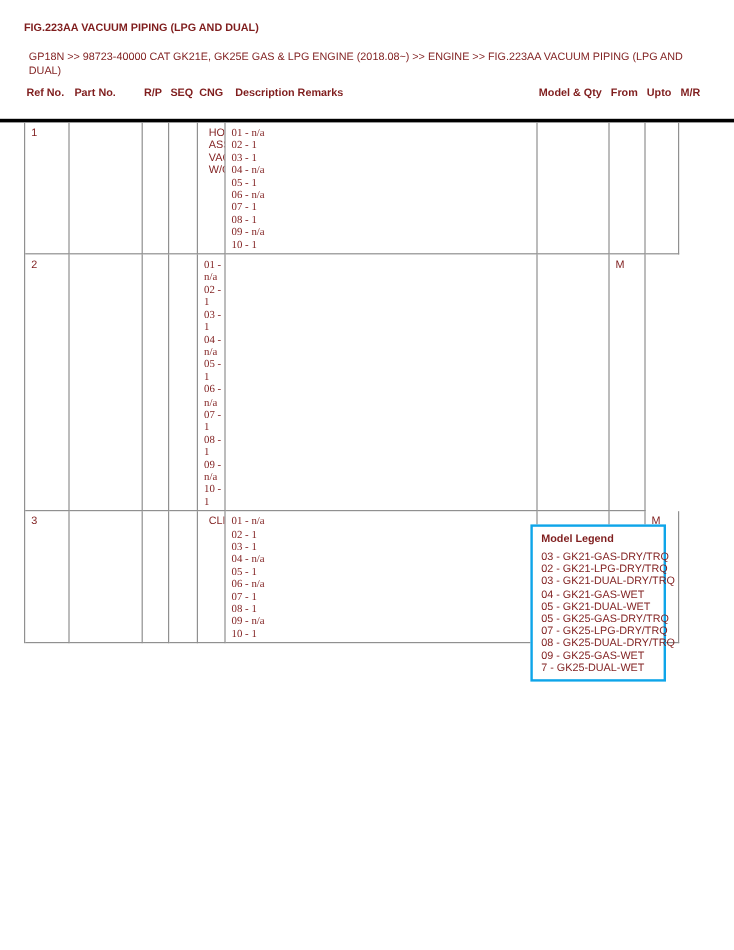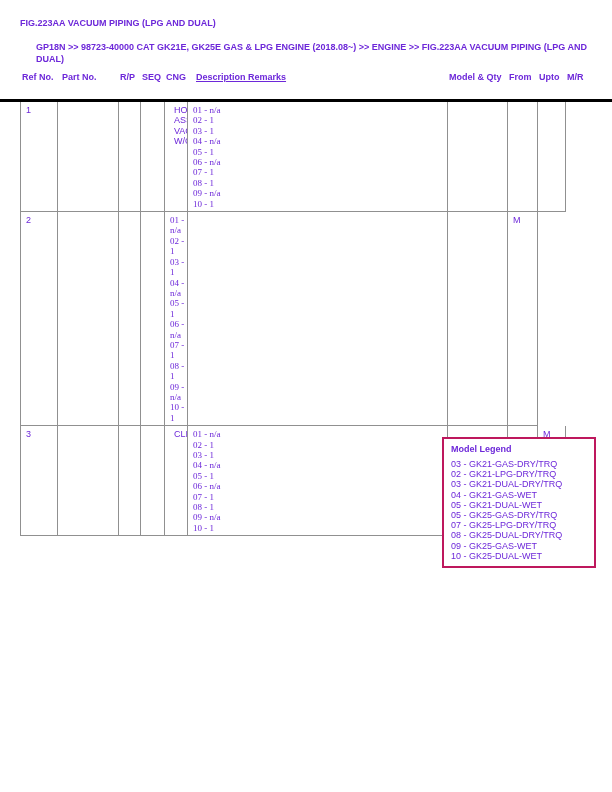--- a/index.html
+++ b/index.html
@@ -6,58 +6,58 @@
     margin: 0;
     padding: 0;
     background: #ffffff;
   }
   .page {
     position: relative;
     width: 612px;
     height: 792px;
     background: #ffffff;
     font-family: "Liberation Sans", "DejaVu Sans", sans-serif;
-    color: #6d28d9;
+    color: #7f1d1d;
     overflow: hidden;
   }
   .fig-title {
     position: absolute;
     left: 20px;
     top: 18px;
     font-size: 9px;
     font-weight: bold;
     line-height: 10px;
     white-space: nowrap;
   }
   .breadcrumb {
     position: absolute;
-    left: 36px;
+    left: 24px;
     top: 42px;
     width: 573px;
     font-size: 9px;
-    font-weight: bold;
+    font-weight: normal;
     line-height: 11.5px;
   }
   .col-headers {
     position: absolute;
     left: 20px;
     top: 72px;
     width: 573px;
     display: grid;
     grid-template-columns: 37px 61px 22px 24px 23px 260px 60px 30px 28px 28px;
     font-size: 9px;
     font-weight: bold;
     line-height: 10px;
   }
   .col-headers > div {
     padding-left: 2px;
     white-space: nowrap;
   }
   .col-headers > div.hdr-part { padding-left: 5px; }
-  .col-headers > div.hdr-desc { padding-left: 9px; text-decoration: underline; }
+  .col-headers > div.hdr-desc { padding-left: 9px; }
   .header-rule {
     position: absolute;
     left: 0;
     top: 99px;
     width: 612px;
     height: 3px;
     background: #000000;
   }
   .parts-table {
     position: absolute;
@@ -79,23 +79,23 @@
     box-sizing: border-box;
     overflow: hidden;
   }
   .cell-part { padding-left: 8px !important; }
   .cell-desc { padding-left: 9px !important; }
   .model-qty-list { white-space: pre-line; font-family: Liberation Serif, serif; }
   .legend-box {
     position: absolute;
     left: 442px;
     top: 437px;
-    width: 154px;
+    width: 113px;
     box-sizing: border-box;
-    border: 2px solid #be185d;
+    border: 2px solid #0ea5e9;
     padding: 5px 1px 5px 7px;
     background: #ffffff;
   }
   .legend-title {
     font-size: 9px;
     font-weight: bold;
     line-height: 10px;
     margin-bottom: 5px;
   }
   .legend-item {
@@ -198,16 +198,16 @@
     <div class="legend-title">Model Legend</div>
     <div class="legend-item">03 - GK21-GAS-DRY/TRQ</div>
     <div class="legend-item">02 - GK21-LPG-DRY/TRQ</div>
     <div class="legend-item">03 - GK21-DUAL-DRY/TRQ</div>
     <div class="legend-item">04 - GK21-GAS-WET</div>
     <div class="legend-item">05 - GK21-DUAL-WET</div>
     <div class="legend-item">05 - GK25-GAS-DRY/TRQ</div>
     <div class="legend-item">07 - GK25-LPG-DRY/TRQ</div>
     <div class="legend-item">08 - GK25-DUAL-DRY/TRQ</div>
     <div class="legend-item">09 - GK25-GAS-WET</div>
-    <div class="legend-item">10 - GK25-DUAL-WET</div>
+    <div class="legend-item">7 - GK25-DUAL-WET</div>
   </div>
 
 </div>
 
 </body></html>

